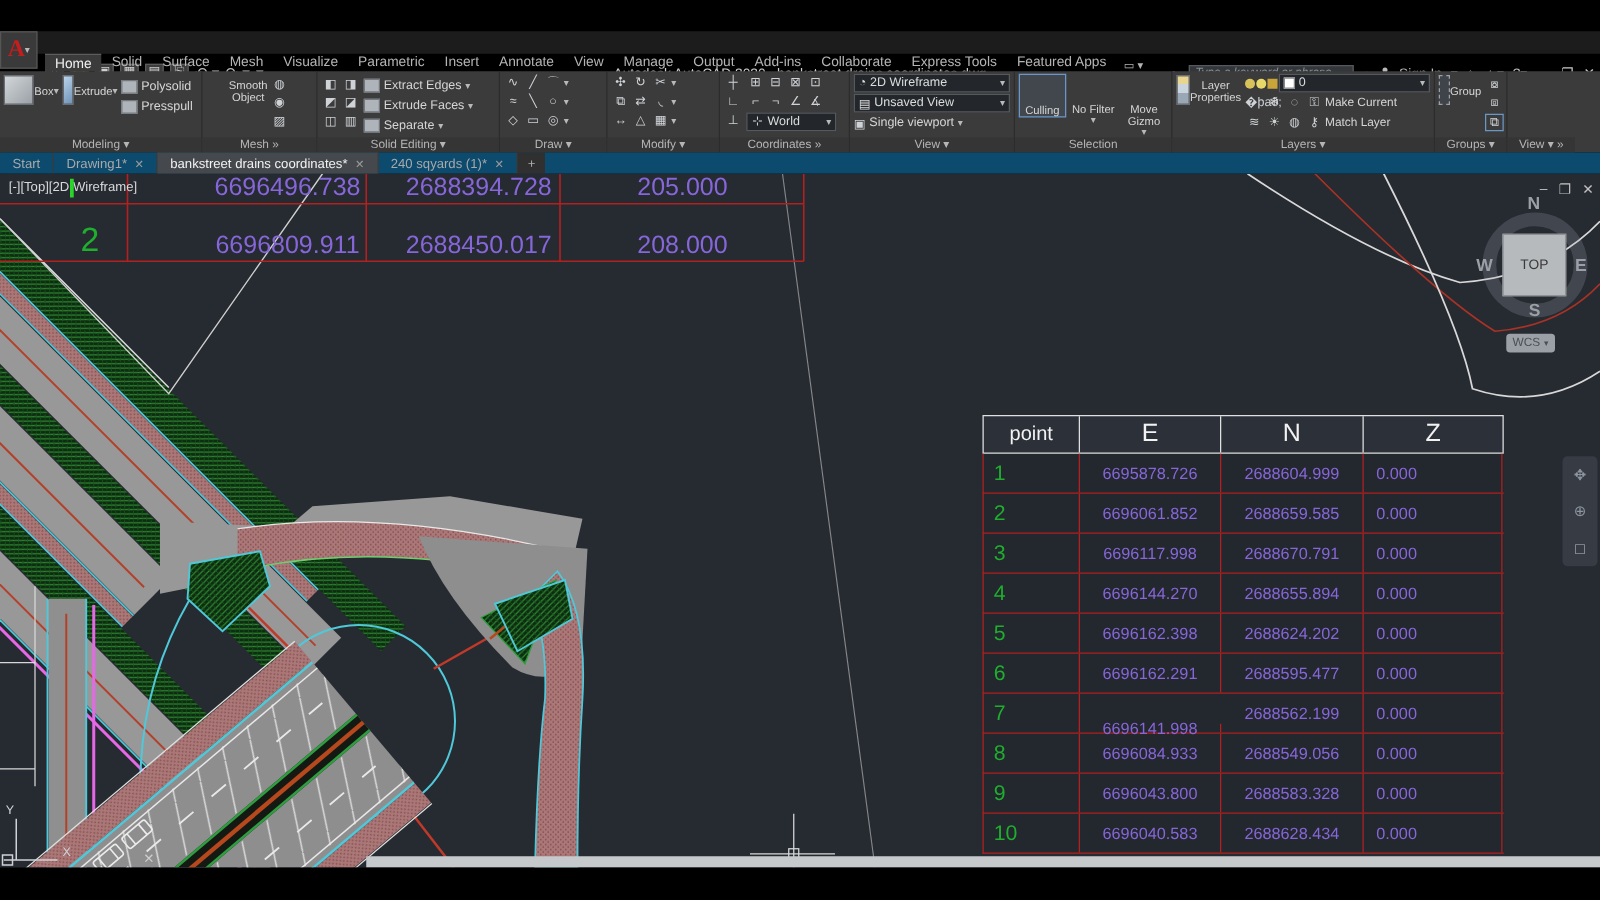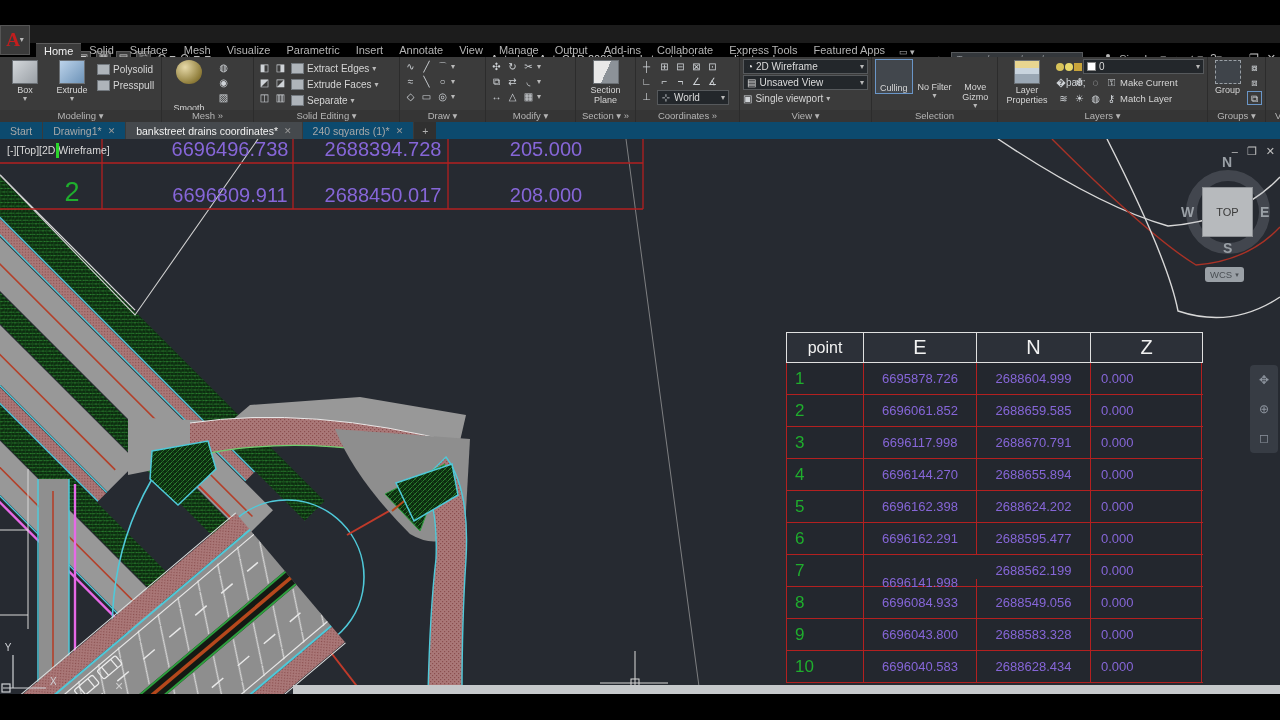--- a/index.html
+++ b/index.html
@@ -36,21 +36,21 @@
   .rtab.active { background:#3b3b3b; color:#f0f0f0; border-top:1px solid #5c5c5c; }
   .rtab-extra { color:#b4b4b4; font-size:9px; padding:0 6px; }
 
   
   #ribbon { position:absolute; top:57px; left:0; width:1280px; height:65px; background:#3b3b3b;
             display:flex; }
   .panel { height:65px; border-right:1px solid #2c2c2c; display:flex; flex-direction:column; flex:0 0 auto; }
   .pbody { flex:1 1 auto; display:flex; align-items:flex-start; padding:2px 3px 0 3px; gap:3px; overflow:hidden; }
   .plabel { height:12px; font-size:9.5px; color:#b5b5b5; text-align:center; line-height:12px;
             background:#353535; white-space:nowrap; }
-  .bigbtn { display:flex; flex-direction:column; align-items:center; width:44px; color:#d6d6d6;
+  .bigbtn { display:flex; flex-direction:row; align-items:center; width:44px; color:#d6d6d6;
             font-size:9px; line-height:10px; text-align:center; padding-top:1px; }
   .bigbtn .bicon { width:26px; height:24px; margin-bottom:1px; border:1px solid #6a6f74;
                    background:linear-gradient(135deg,#d3d7db 0%,#9aa0a6 100%); }
   .bicon.blue { background:linear-gradient(135deg,#bcd3ea 0%,#6d93b8 100%); }
   .bicon.sphere { border-radius:50%; background:radial-gradient(circle at 35% 30%,#e6d9a8,#8f7d3a 70%,#5c4f22); border:none; }
   .bicon.sect { background:linear-gradient(115deg,#e8e8e8 50%,#8c9298 50%); }
   .bicon.layers { background:linear-gradient(180deg,#e8d590 0 30%,#c9d4de 30% 60%,#9aa7b4 60% 100%); }
   .bicon.grp { background:#3f444a; border:1px dashed #9aa0a6; }
   .caret { color:#b9b9b9; font-size:8px; line-height:8px; }
   .tiny { width:15px; height:14px; font-size:10px; line-height:13px; color:#cfd3d7; text-align:center; }
@@ -297,29 +297,20 @@
               <span class="tiny">↔</span>
               <span class="tiny">△</span>
               <span class="tiny">▦</span>
               <span class="caret">▾</span>
             </div>
         </div>
       </div>
       <div class="plabel"><span>Modify</span> ▾</div>
     </div>
 
-    <div class="panel" style="width:60px;">
-      <div class="pbody" style="justify-content:center;">
-        <div class="bigbtn" style="width:50px;">
-            <span class="bicon sect"></span>
-            <span>Section Plane</span>
-          </div>
-      </div>
-      <div class="plabel"><span>Section</span> ▾ »</div>
-    </div>
 
     <div class="panel" style="width:104px;">
       <div class="pbody">
         <div class="stack" style="padding-top:1px;">
           <span class="tiny">┼</span>
           <span class="tiny">∟</span>
           <span class="tiny">⊥</span>
         </div>
         <div class="stack" style="padding-top:1px;">
           <div class="tinyrow">

